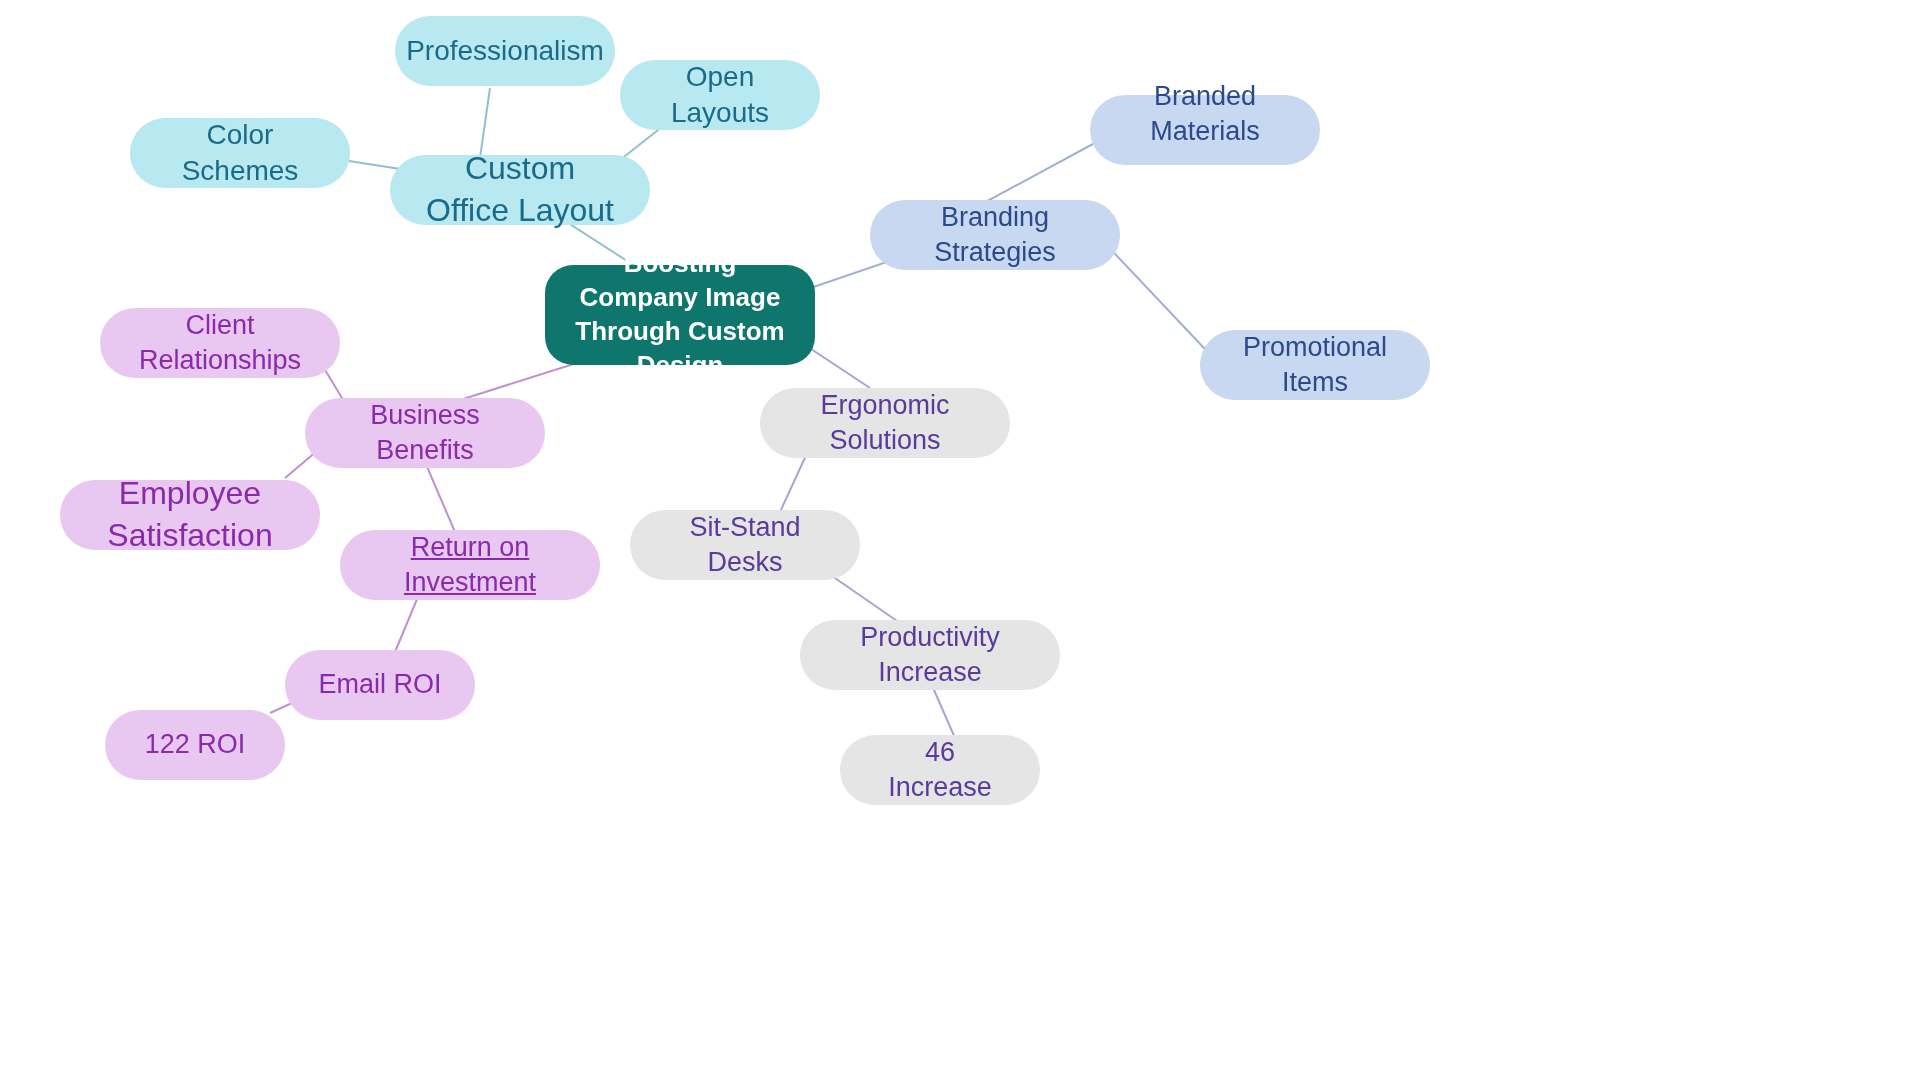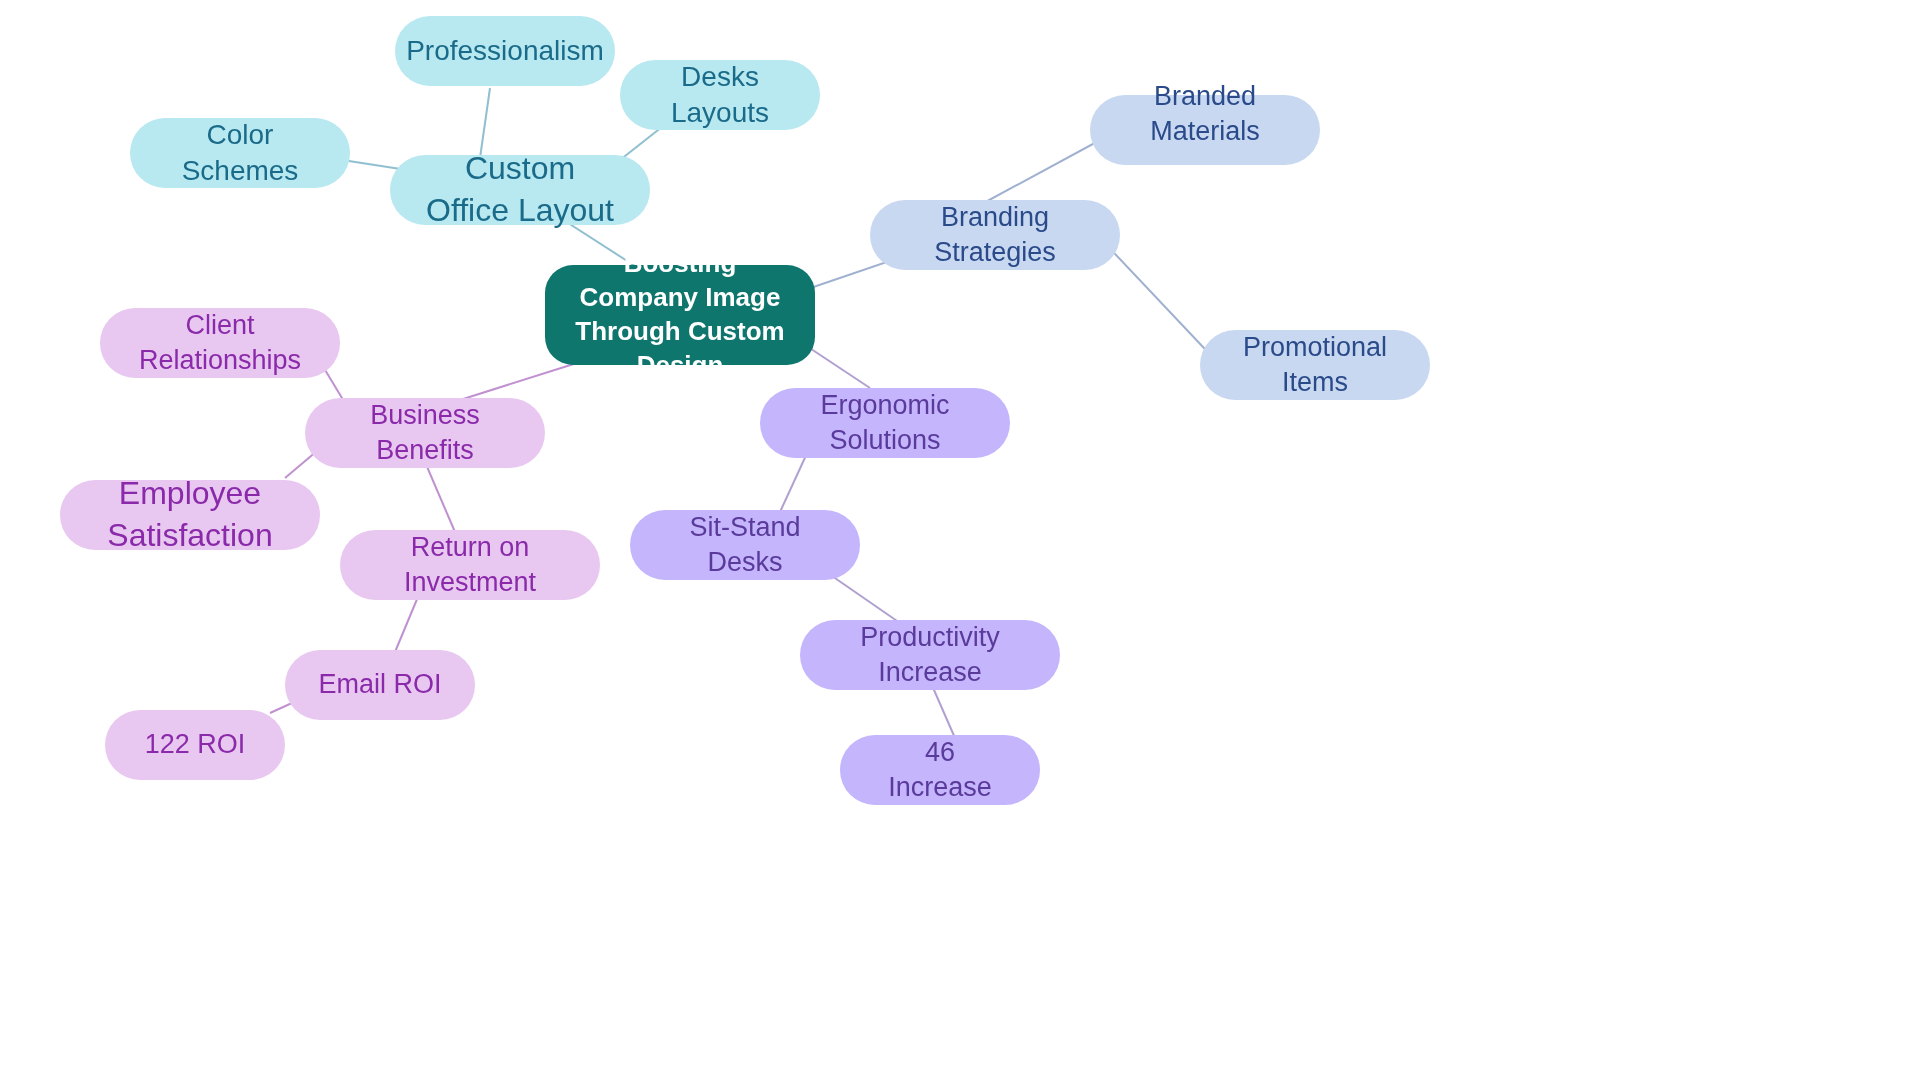--- a/index.html
+++ b/index.html
@@ -49,21 +49,21 @@
       background: #c8d8f0;
       color: #2a4a8a;
       border: none;
     }
     .node-purple {
       background: #e8c8f0;
       color: #7a2a9a;
       border: none;
     }
     .node-purple-light {
-      background: #c4b5fd;
+      background: #e5e5e5;
       color: #5a3a9a;
       border: none;
     }
   </style>
 </head>
 <body>
 
 <svg id="connections" xmlns="http://www.w3.org/2000/svg">
 
   <line x1="680" y1="295" x2="520" y2="192" stroke="#90c0d0" stroke-width="2"></line>
@@ -112,21 +112,21 @@
 
 <div class="node node-blue" style="left:395px; top:16px; width:220px; height:70px;">
   <span style="color:#1a6b8a; font-size:28px;">Professionalism</span>
 </div>
 
 <div class="node node-blue" style="left:130px; top:118px; width:220px; height:70px;">
   <span style="color:#1a6b8a; font-size:28px;">Color Schemes</span>
 </div>
 
 <div class="node node-blue" style="left:620px; top:60px; width:200px; height:70px;">
-  <span style="color:#1a6b8a; font-size:28px;">Desks Layouts</span>
+  <span style="color:#1a6b8a; font-size:28px;">Open Layouts</span>
 </div>
 
 <div class="node node-blue-light" style="left:870px; top:200px; width:250px; height:70px;">
   <span style="color:#2a4a8a; font-size:27px;">Branding Strategies</span>
 </div>
 
 <div class="node node-blue-light" style="left:1090px; top:95px; width:230px; height:70px;align-items:flex-end;">
   <span style="color:#2a4a8a; font-size:27px;">Branded Materials</span>
 </div>
 
@@ -156,21 +156,21 @@
 
 <div class="node node-purple" style="left:100px; top:308px; width:240px; height:70px;">
   <span style="color:#8a2aaa; font-size:27px;">Client Relationships</span>
 </div>
 
 <div class="node node-purple" style="left:60px; top:480px; width:260px; height:70px;">
   <span style="color:#8a2aaa; font-size:32px;">Employee Satisfaction</span>
 </div>
 
 <div class="node node-purple" style="left:340px; top:530px; width:260px; height:70px;">
-  <span style="color:#8a2aaa; font-size:27px;">Return on Investment</span>
+  <span style="color:#8a2aaa; font-size:27px;text-decoration:underline;">Return on Investment</span>
 </div>
 
 <div class="node node-purple" style="left:285px; top:650px; width:190px; height:70px;">
   <span style="color:#8a2aaa; font-size:27px;">Email ROI</span>
 </div>
 
 <div class="node node-purple" style="left:105px; top:710px; width:180px; height:70px;">
   <span style="color:#8a2aaa; font-size:27px;">122 ROI</span>
 </div>
 

